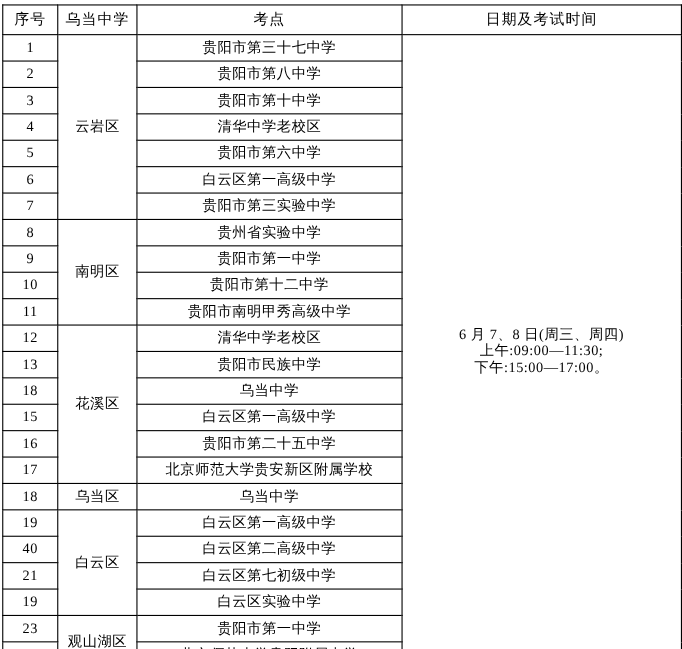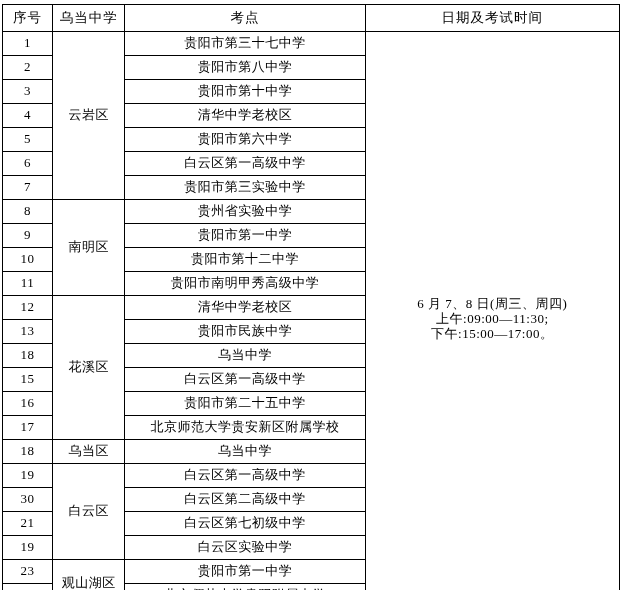--- a/index.html
+++ b/index.html
@@ -177,21 +177,21 @@
           <td class="no-cell">18</td>
           <td class="district-cell" rowspan="1">乌当区</td>
           <td class="site-cell">乌当中学</td>
         </tr>
         <tr>
           <td class="no-cell">19</td>
           <td class="district-cell" rowspan="4">白云区</td>
           <td class="site-cell">白云区第一高级中学</td>
         </tr>
         <tr>
-          <td class="no-cell">30</td>
+          <td class="no-cell">40</td>
           <td class="site-cell">白云区第二高级中学</td>
         </tr>
         <tr>
           <td class="no-cell">21</td>
           <td class="site-cell">白云区第七初级中学</td>
         </tr>
         <tr>
           <td class="no-cell">19</td>
           <td class="site-cell">白云区实验中学</td>
         </tr>

